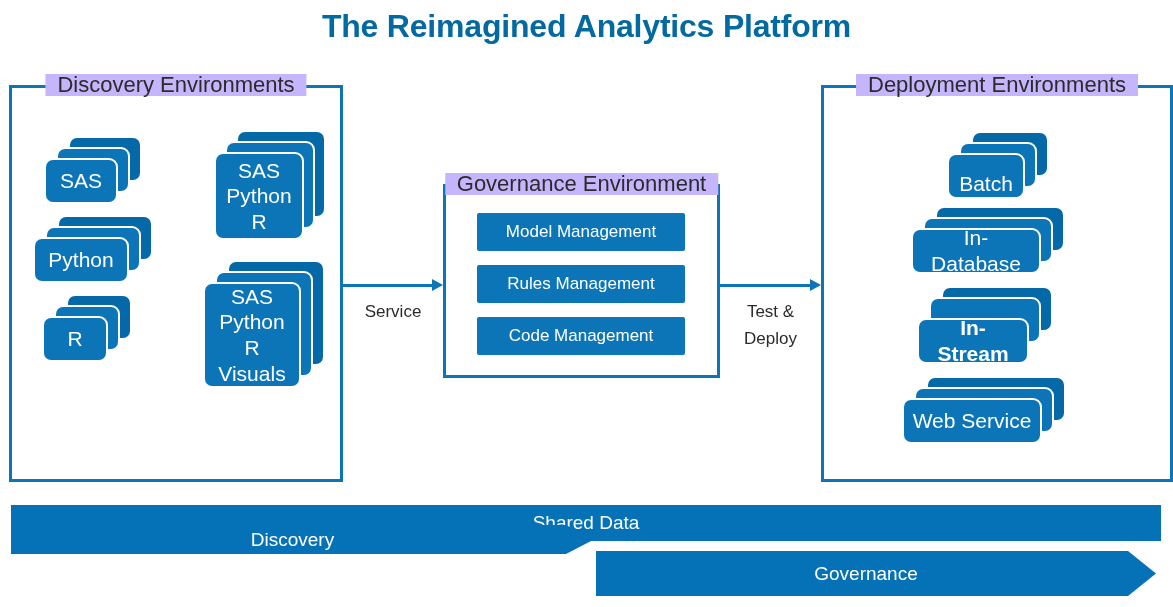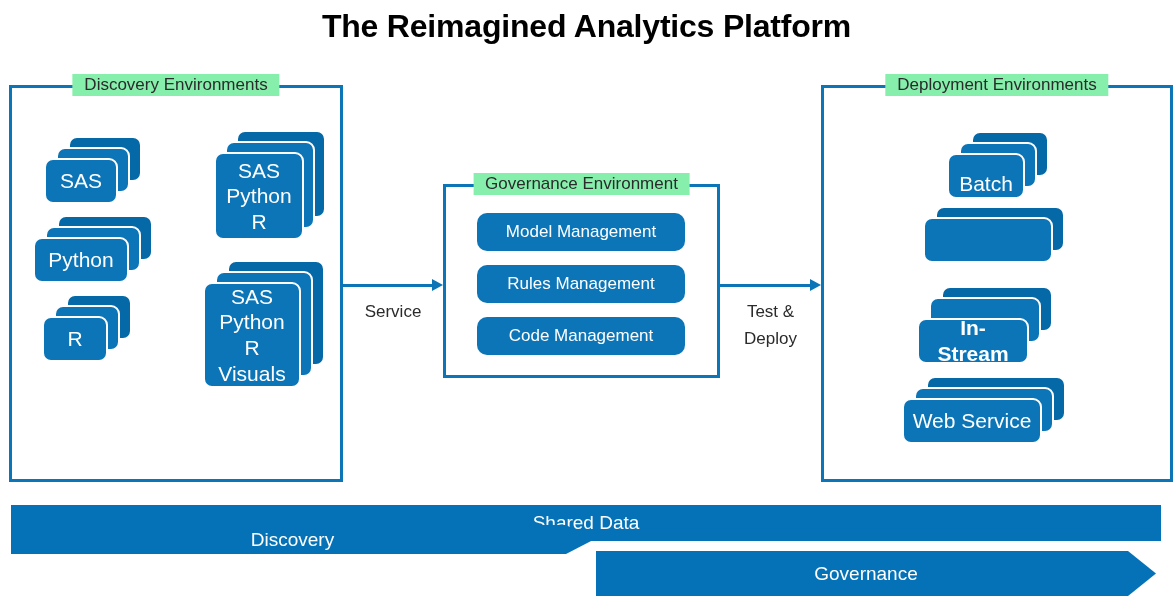--- a/index.html
+++ b/index.html
@@ -19,39 +19,39 @@
 
   
   #page-title {
     position: absolute;
     left: 0;
     top: 8px;
     width: 1173px;
     text-align: center;
     font-size: 32px;
     font-weight: 600;
-    color: #000000;
+    color: #0369a1;
     letter-spacing: -0.2px;
     white-space: nowrap;
   }
 
   
   .panel {
     position: absolute;
     box-sizing: border-box;
     border: 3px solid #0B75B8;
   }
   .panel-label {
     position: absolute;
     top: -14px;
     left: 50%;
     transform: translateX(-50%);
-    background: #86efac;
+    background: #c4b5fd;
     padding: 0 12px;
-    font-size: 17px;
+    font-size: 22px;
     color: #2b2b2b;
     white-space: nowrap;
     line-height: 22px;
   }
 
   #discovery-panel {
     left: 9px;
     top: 85px;
     width: 334px;
     height: 397px;
@@ -101,21 +101,21 @@
     display: block;
     white-space: pre-line;
     font-size: 21px;
     padding: 0 6px;
   }
 
   
   .pill {
     position: absolute;
     background: #0B75B8;
-    border-radius: 10px;
+    border-radius: 2px;
     color: #ffffff;
     font-size: 17px;
     display: flex;
     align-items: center;
     justify-content: center;
     white-space: nowrap;
   }
 
   
   .arrow-group { position: absolute; }
@@ -275,20 +275,23 @@
   <div class="layer back2" style="left:24px; top:0px;  width:78px; height:46px;"></div>
   <div class="layer back1" style="left:12px; top:11px; width:78px; height:46px;"></div>
   <div class="layer front" style="left:0px;  top:22px; width:78px; height:46px;align-items:flex-end;">
     <span class="card-text">Batch</span>
   </div>
 </div>
 
 <div class="stack" style="left:911px; top:206px; width:165px; height:68px;">
   <div class="layer back2" style="left:24px; top:0px;  width:130px; height:46px;"></div>
   <div class="layer back1" style="left:12px; top:11px; width:130px; height:46px;"></div>
+  <div class="layer front" style="left:0px;  top:22px; width:130px; height:46px;">
+    <span class="card-text">In-Database</span>
+  </div>
 </div>
 
 <div class="stack" style="left:917px; top:286px; width:150px; height:68px;">
   <div class="layer back2" style="left:24px; top:0px;  width:112px; height:46px;"></div>
   <div class="layer back1" style="left:12px; top:11px; width:112px; height:46px;"></div>
   <div class="layer front" style="left:0px;  top:32px; width:112px; height:46px;font-weight:bold;">
     <span class="card-text">In-Stream</span>
   </div>
 </div>
 

